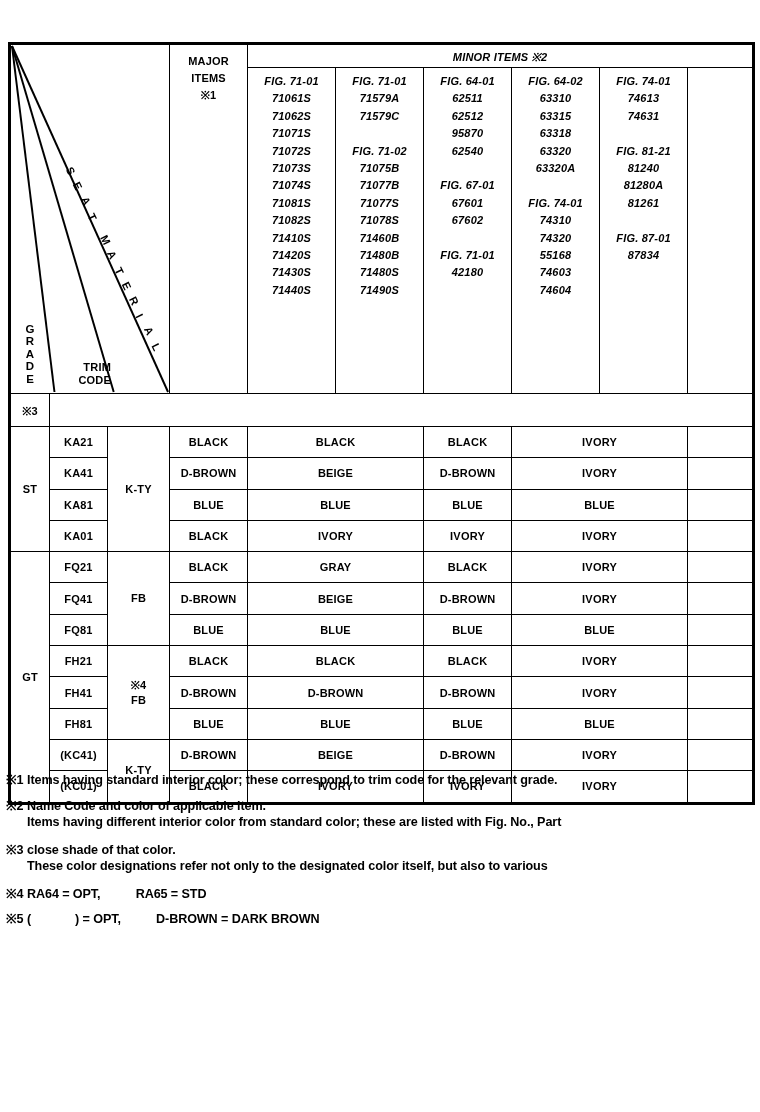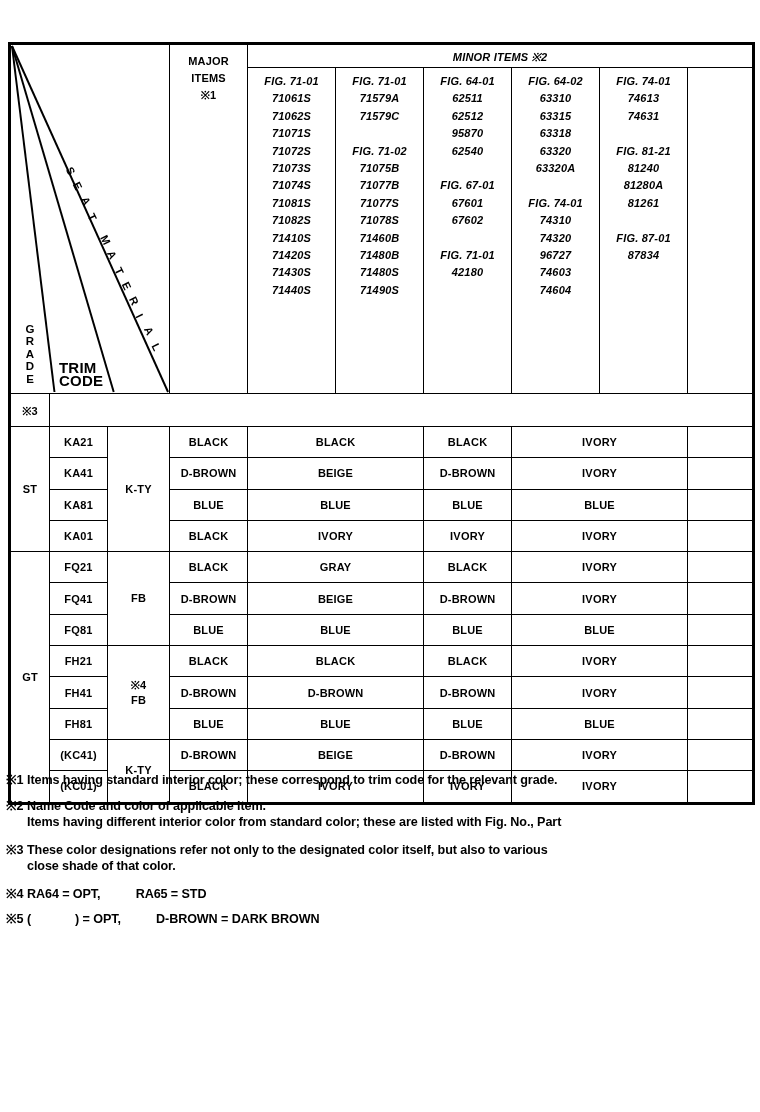--- a/index.html
+++ b/index.html
@@ -68,24 +68,24 @@
     font-weight: bold;
     line-height: 12.5px;
     letter-spacing: 0;
     text-align: center;
   }
   .lbl-trim {
     position: absolute;
     left: 48px;
     bottom: 6px;
     width: 52px;
-    font-size: 15px;
+    font-size: 11px;
     font-weight: bold;
     line-height: 13px;
-    text-align: left;
+    text-align: right;
   }
   .lbl-seat {
     position: absolute;
     left: 52px;
     top: 120px;
     width: 120px;
     height: 210px;
   }
   .lbl-seat span {
     position: absolute;
@@ -265,21 +265,21 @@
               <span class="ln">FIG. 64-02</span>
               <span class="ln">63310</span>
               <span class="ln">63315</span>
               <span class="ln">63318</span>
               <span class="ln">63320</span>
               <span class="ln">63320A</span>
               <span class="blank"></span>
               <span class="ln">FIG. 74-01</span>
               <span class="ln">74310</span>
               <span class="ln">74320</span>
-              <span class="ln">96727</span>
+              <span class="ln">55168</span>
               <span class="ln">74603</span>
               <span class="ln">74604</span>
             </td>
             <td class="fig-col">
               <span class="ln">FIG. 74-01</span>
               <span class="ln">74613</span>
               <span class="ln">74631</span>
               <span class="blank"></span>
               <span class="ln">FIG. 81-21</span>
               <span class="ln">81240</span>
@@ -419,22 +419,22 @@
       <div class="note note-wide">
         <div class="nm">※2</div>
         <div class="ntx">
           <div>Name Code and color of applicable item.</div>
           <div>Items having different interior color from standard color; these are listed with Fig. No., Part</div>
         </div>
       </div>
       <div class="note note-wide">
         <div class="nm">※3</div>
         <div class="ntx">
+          <div>close shade of that color.</div>
           <div>These color designations refer not only to the designated color itself, but also to various</div>
-          <div>close shade of that color.</div>
         </div>
       </div>
       <div class="note">
         <div class="nm">※4</div>
         <div class="ntx">
           <div>RA64 = OPT,<span style="display:inline-block;width:35.2px"></span>RA65 = STD</div>
         </div>
       </div>
       <div class="note">
         <div class="nm">※5</div>

